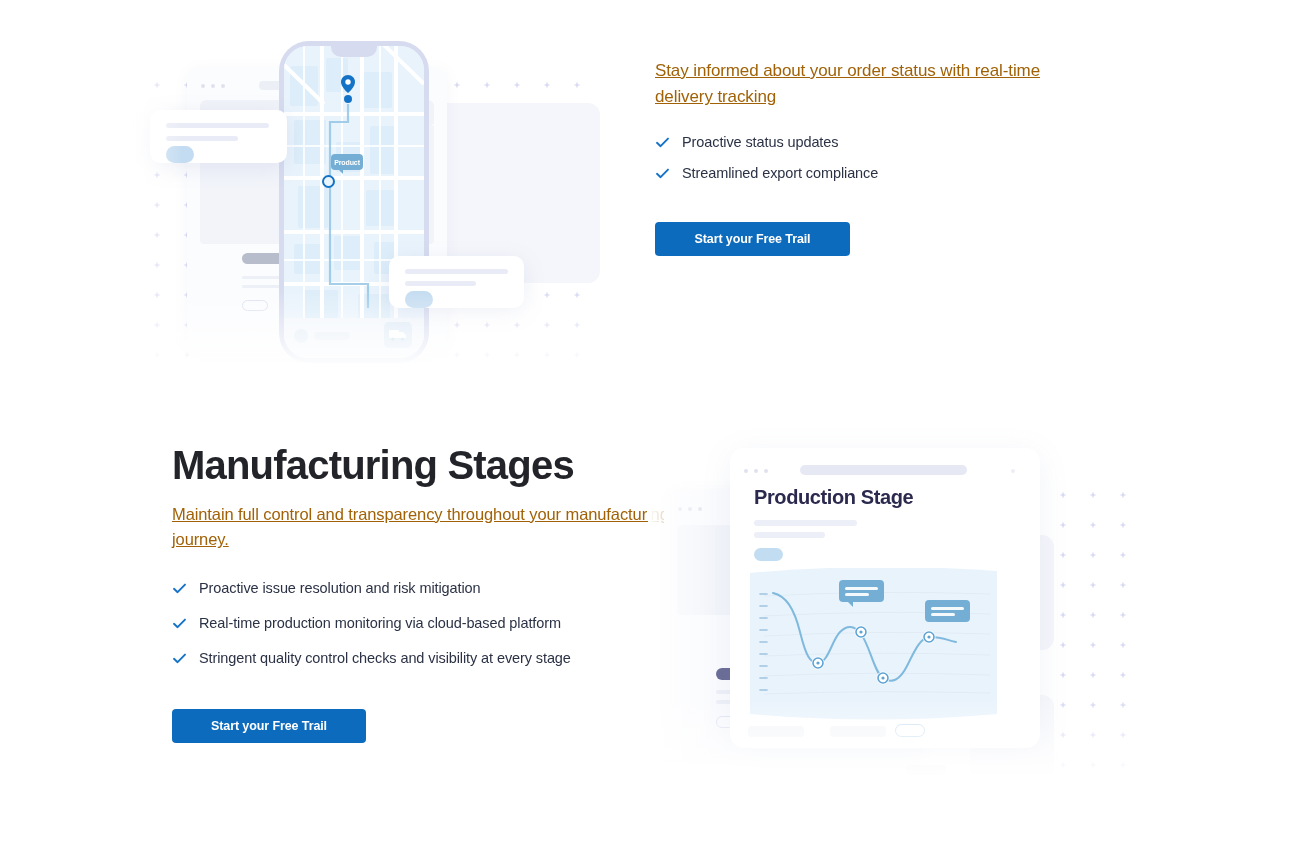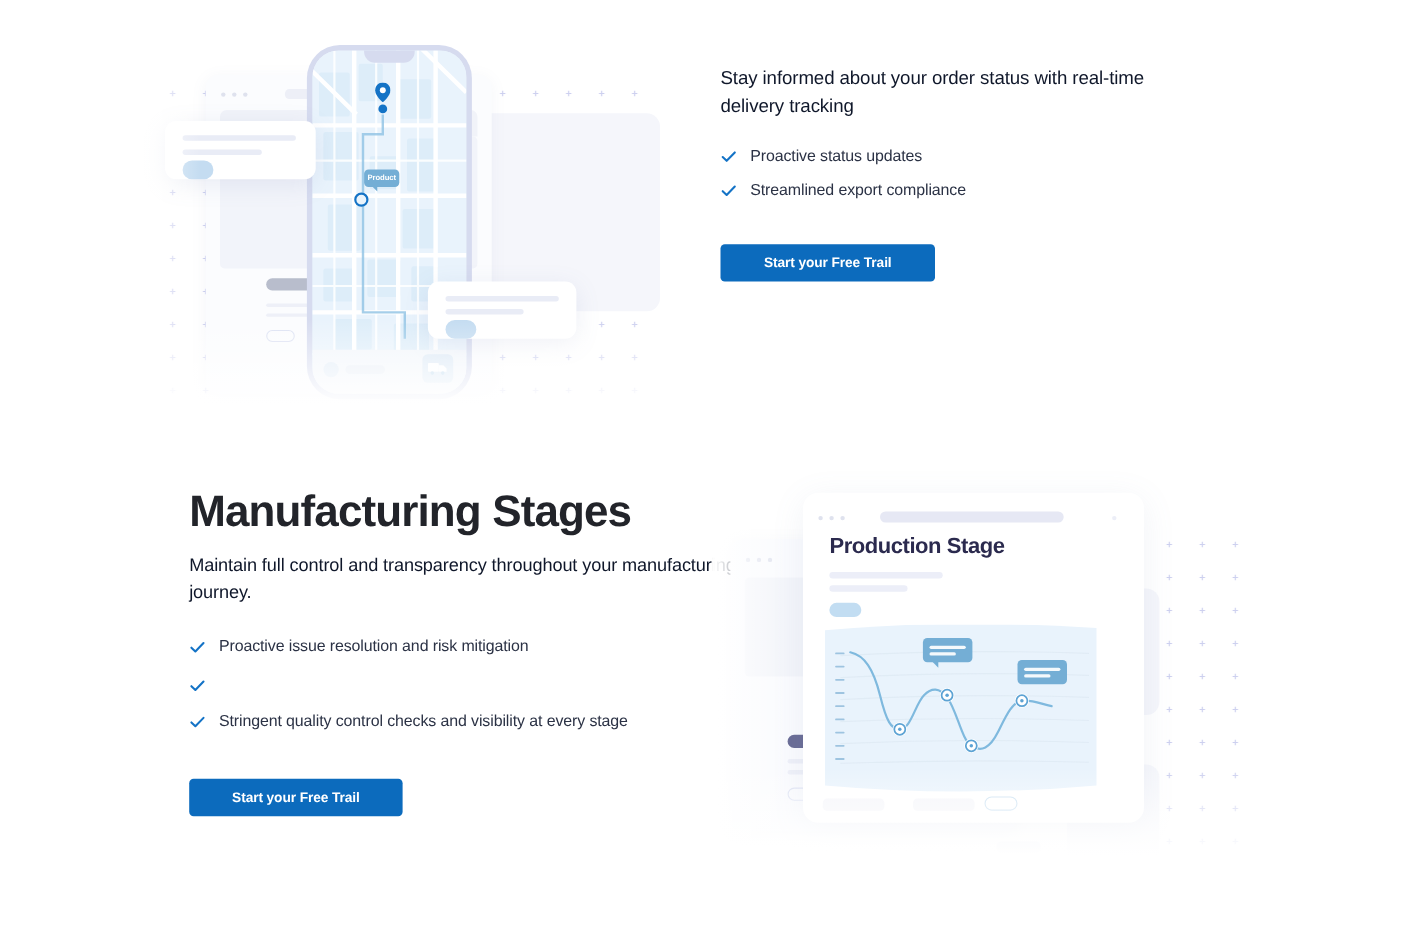--- a/index.html
+++ b/index.html
@@ -24,24 +24,25 @@
   .feature-heading {
     font-size: 40px;
     font-weight: bold;
     letter-spacing: -0.8px;
     color: #22242a;
     line-height: 1.12;
     white-space: nowrap;
   }
   .feature-sub {
     font-size: 17px;
-    color: #0f172a;
+    color: #a16207;
     line-height: 1.55;
     letter-spacing: -0.1px;
     margin-top: 18px;
+    text-decoration: underline;
   }
   .check-list { list-style: none; margin-top: 22px; }
   .check-list li {
     display: flex;
     align-items: flex-start;
     gap: 12px;
     margin-bottom: 12px;
   }
   .check-icon {
     flex: none;
@@ -409,20 +410,21 @@
             </svg>
         </span>
         <span class="check-text">Proactive issue resolution and  risk mitigation</span>
       </li>
       <li>
         <span class="check-icon">
           <svg width="15" height="15" viewBox="0 0 15 15">
               <path d="M2 7.8 L5.6 11.2 L13 3.6" stroke="#1473c6" stroke-width="1.9" fill="none" stroke-linecap="round" stroke-linejoin="round"></path>
             </svg>
         </span>
+        <span class="check-text">Real-time production monitoring  via cloud-based platform</span>
       </li>
       <li>
         <span class="check-icon">
           <svg width="15" height="15" viewBox="0 0 15 15">
               <path d="M2 7.8 L5.6 11.2 L13 3.6" stroke="#1473c6" stroke-width="1.9" fill="none" stroke-linecap="round" stroke-linejoin="round"></path>
             </svg>
         </span>
         <span class="check-text">Stringent quality control checks  and visibility at every stage</span>
       </li>
     </ul>

